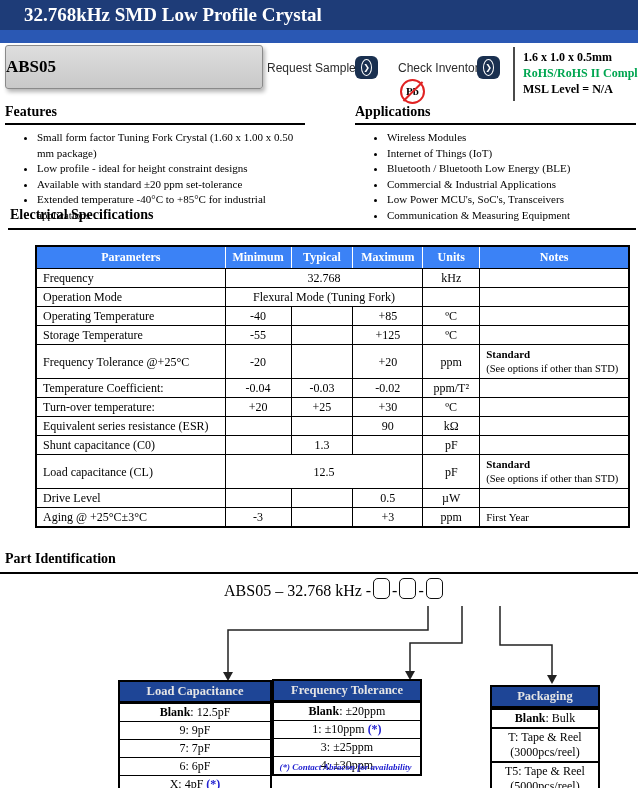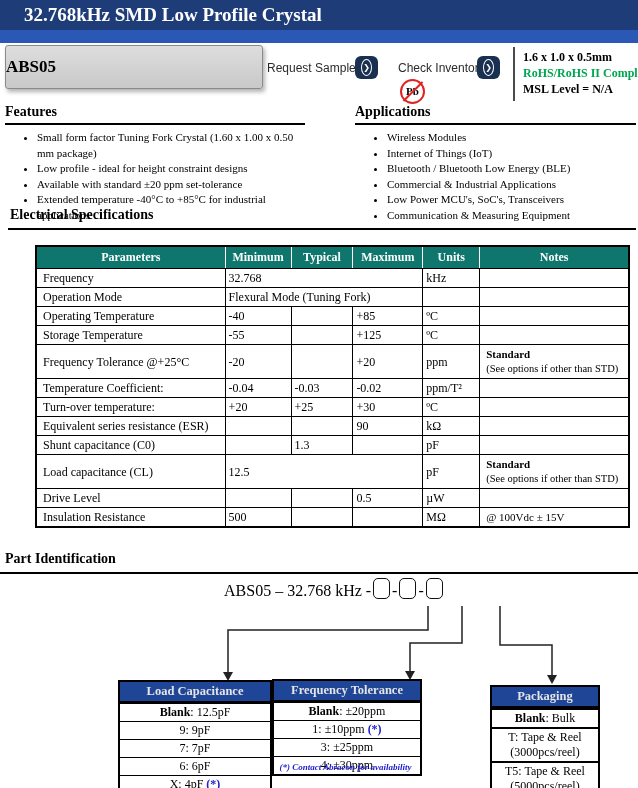--- a/index.html
+++ b/index.html
@@ -43,25 +43,25 @@
   .sec-head{font-weight:bold;font-size:14px;border-bottom:2px solid #000;padding-bottom:3px;}
   .blist{margin:5px 0 0 0;padding-left:32px;font-size:11px;line-height:15.5px;}
   .blist li{margin:0;}
 
   
   .es-head{position:absolute;left:10px;top:207px;font-weight:bold;font-size:14px;}
   .rule{position:absolute;height:0;border-top:2px solid #000;}
   .es-rule{left:8px;top:228px;width:628px;}
   table.spec{position:absolute;left:35px;top:245px;width:595px;border-collapse:collapse;
              border:2px solid #000;font-size:12px;}
-  table.spec th{background:#0f766e;color:#fff;font-weight:bold;font-size:12px;
+  table.spec th{background:#3b82f6;color:#fff;font-weight:bold;font-size:12px;
                 border:1px solid #fff;border-bottom:1px solid #000;padding:3px 2px;}
   table.spec td{border:1px solid #000;padding:2px 3px;line-height:14px;}
   .cell-param{text-align:left;padding-left:6px !important;}
-  .cell-val,.cell-unit{}
+  .cell-val,.cell-unit{text-align:center;}
   .cell-note{text-align:left;font-size:11px;padding-left:6px !important;line-height:12.5px;}
   .cell-note .sub{font-size:10.5px;}
 
   
   .pi-head{position:absolute;left:5px;top:551px;font-weight:bold;font-size:14px;}
   .pi-rule{left:0;top:572px;width:638px;}
   .partnum{position:absolute;left:224px;top:578px;font-size:16px;white-space:nowrap;}
   .pn-box{display:inline-block;width:15px;height:19px;border:1.6px solid #111;border-radius:5px;
           margin:0 2px;vertical-align:-3px;}
   .connectors{position:absolute;left:0;top:602px;width:638px;height:86px;}
@@ -235,26 +235,26 @@
       </tr>
       <tr>
         <td class="cell-param">Drive Level</td>
         <td class="cell-val"></td>
         <td class="cell-val"></td>
         <td class="cell-val">0.5</td>
         <td class="cell-unit">µW</td>
         <td class="cell-note"></td>
       </tr>
       <tr>
-        <td class="cell-param">Insulation Resistance</td>
-        <td class="cell-val">500</td>
-        <td class="cell-val"></td>
-        <td class="cell-val"></td>
-        <td class="cell-unit">MΩ</td>
-        <td class="cell-note">@ 100Vdc ± 15V</td>
+        <td class="cell-param">Aging @ +25°C±3°C</td>
+        <td class="cell-val">-3</td>
+        <td class="cell-val"></td>
+        <td class="cell-val">+3</td>
+        <td class="cell-unit">ppm</td>
+        <td class="cell-note">First Year</td>
       </tr>
     </tbody>
 </table>
 
 <div class="pi-head">Part Identification</div>
 <div class="rule pi-rule"></div>
 
 <div class="partnum"><span>ABS05 – 32.768 kHz -</span><span class="pn-box"></span><span>-</span><span class="pn-box"></span><span>-</span><span class="pn-box"></span></div>
 
 <svg class="connectors" viewBox="0 0 638 86">

